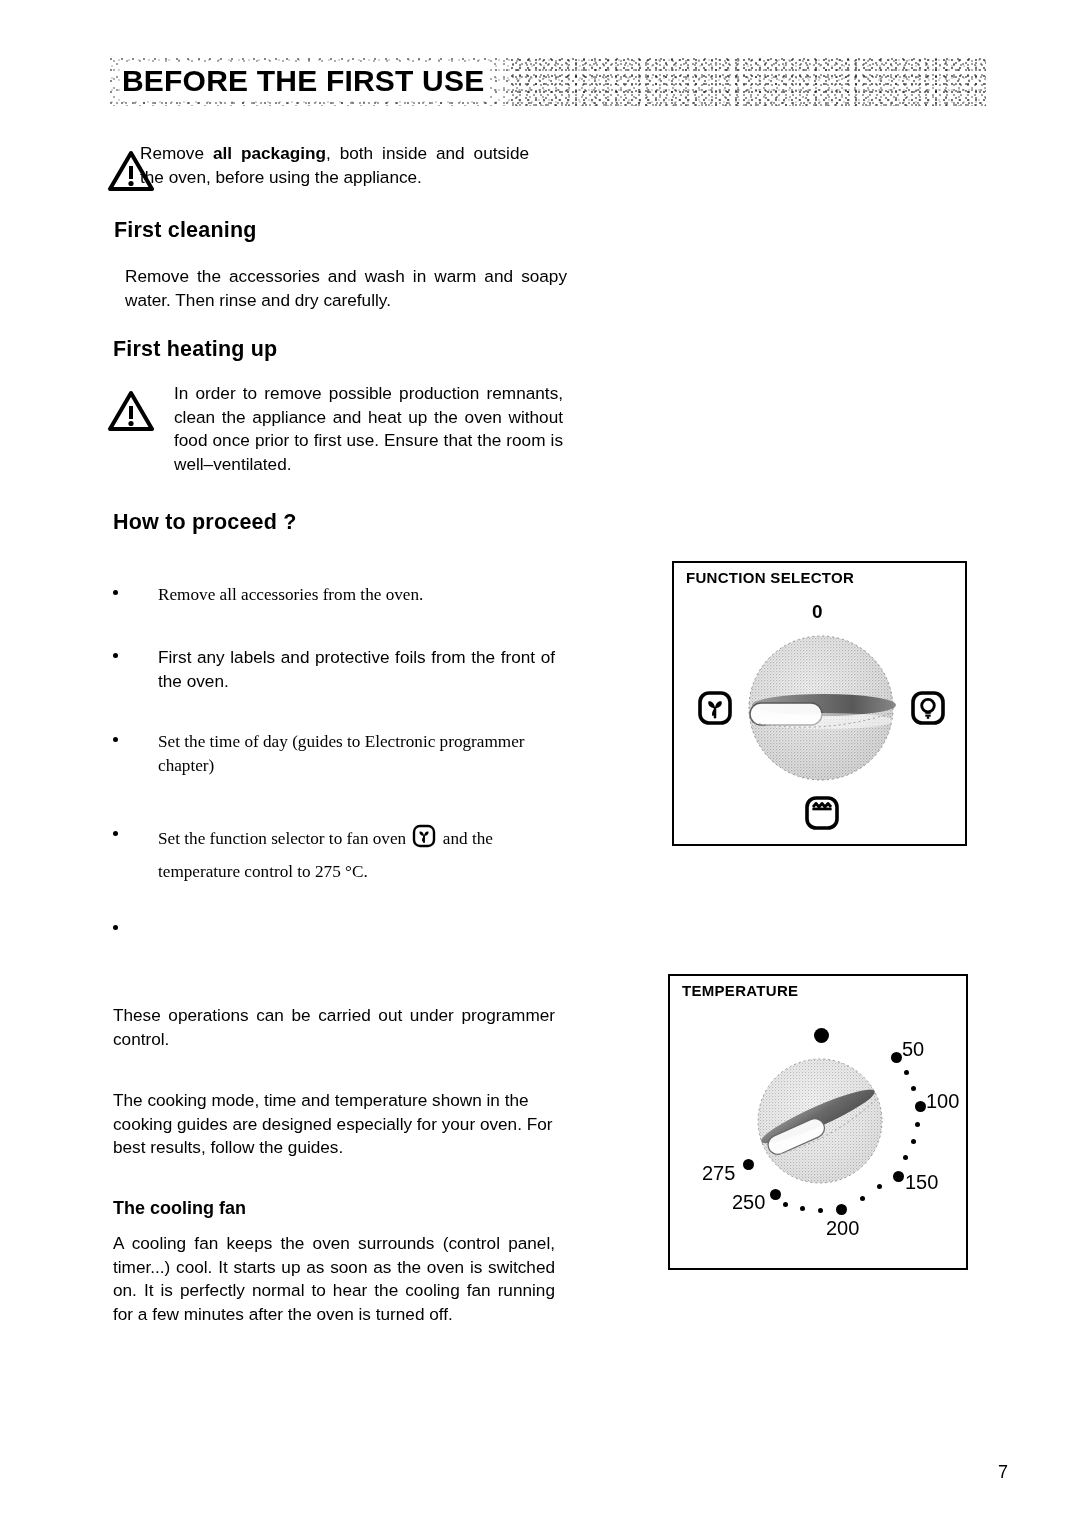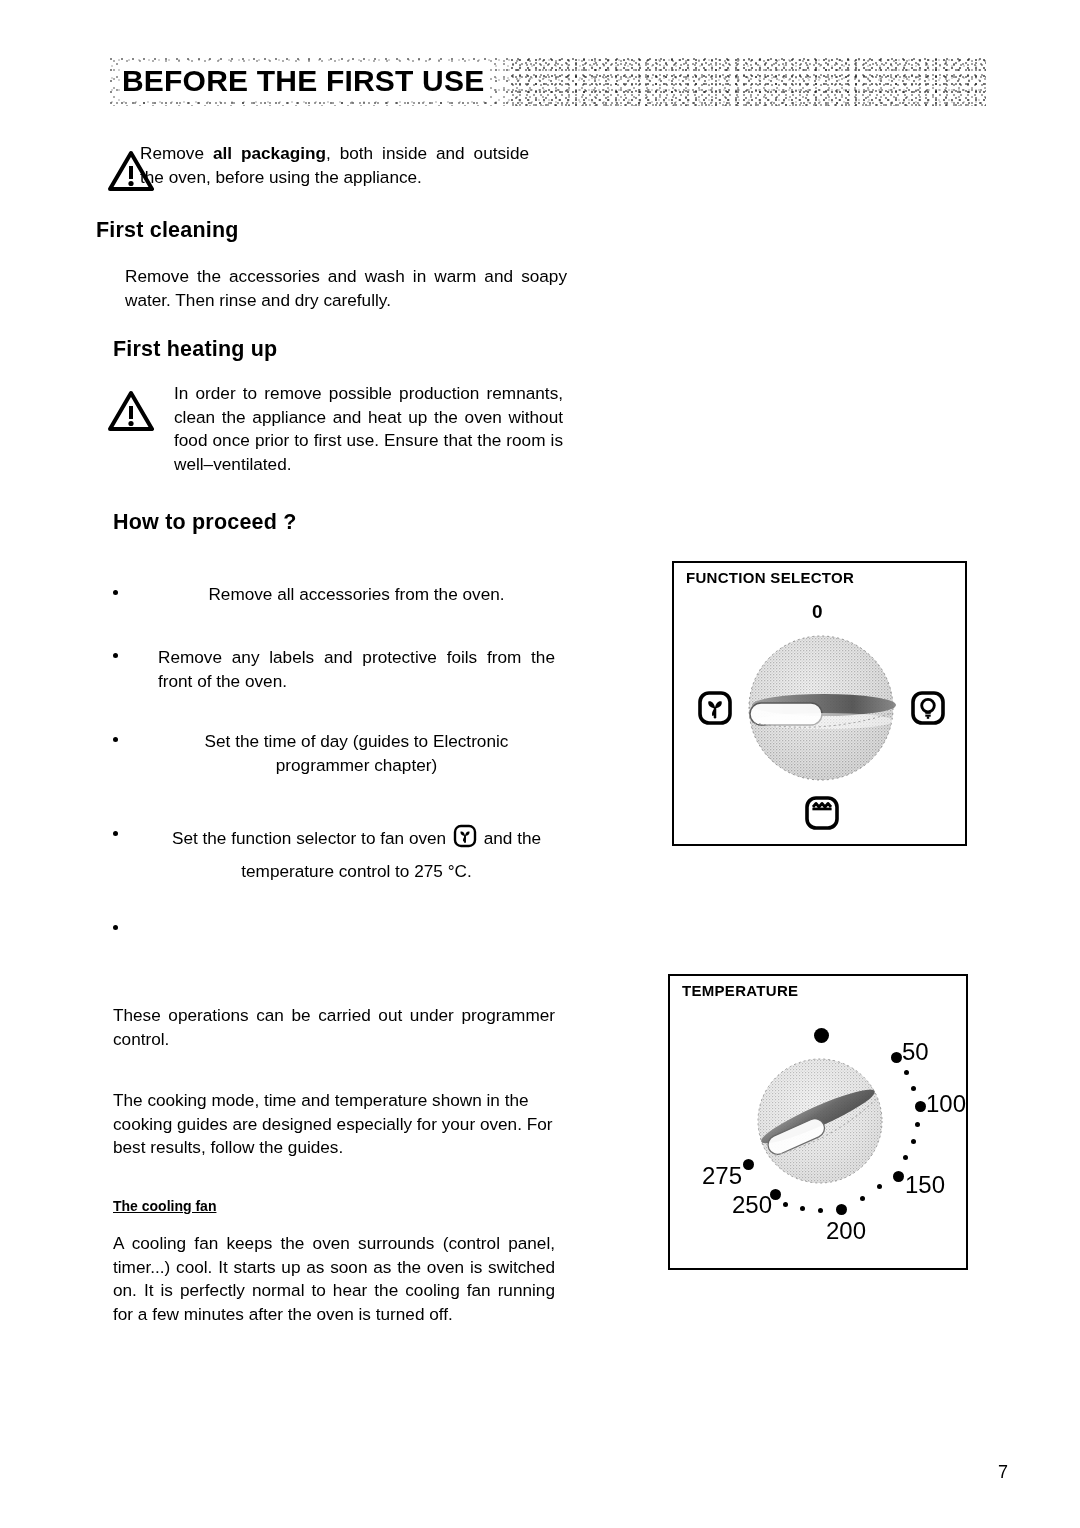--- a/index.html
+++ b/index.html
@@ -74,23 +74,22 @@
   .para.nojust { text-align: left; }
 
   h2.section {
     margin: 0;
     font-size: 21.5px;
     font-weight: bold;
     letter-spacing: .2px;
   }
   h3.subsection {
     margin: 0;
-    font-size: 14px;
-    font-weight: bold;
-    text-decoration: underline;
+    font-size: 18px;
+    font-weight: bold;
   }
 
   
   .warn-tri { display:block; }
 
   
   .bullet-row { position: absolute; }
   .bullet-dot {
     position: absolute;
     left: 0;
@@ -99,21 +98,21 @@
     height: 5px;
     border-radius: 50%;
     background: #000;
   }
   .bullet-text {
     margin-left: 45px;
     font-size: 17.2px;
     line-height: 23.5px;
     text-align: justify;
   }
-  .bullet-text.nojust { text-align: center; }
+  .bullet-text.nojust { text-align: left; font-family: Liberation Serif, serif; }
 
   
   .inline-icon {
     display: inline-block;
     vertical-align: -4px;
     margin: 0 2px;
   }
 
   
   .diagram-box {
@@ -142,21 +141,21 @@
     font-size: 19px;
     font-weight: bold;
   }
   .tick-dot {
     position: absolute;
     border-radius: 50%;
     background: #000;
   }
   .temp-label {
     position: absolute;
-    font-size: 24px;
+    font-size: 20px;
     color: #000;
     white-space: nowrap;
   }
 
   
   #page-number {
     position: absolute;
     right: 72px;
     bottom: 45px;
     font-size: 18px;
@@ -177,21 +176,21 @@
       <polygon points="23,3 44,39 2,39" fill="none" stroke="#000" stroke-width="4" stroke-linejoin="round"></polygon>
       <rect x="21" y="16" width="4" height="13" fill="#000"></rect>
       <circle cx="23" cy="33.5" r="2.6" fill="#000"></circle>
     </svg>
   </div>
   <div class="para" style="margin-left:32px; width:389px;">
     <span>Remove </span><b>all  packaging</b><span>, both  inside  and outside the oven, before using the appliance.</span>
   </div>
 </div>
 
-<h2 class="section abs" style="left:96px; top:218px;">First cleaning</h2>
+<h2 class="section abs" style="left:114px; top:218px;">First cleaning</h2>
 
 <div class="para abs" style="left:113px; top:265px; width:442px;margin-left:12px;">Remove the accessories and wash in warm and soapy water. Then rinse and dry carefully.</div>
 
 <h2 class="section abs" style="left:113px; top:337px;">First heating up</h2>
 
 <div class="abs" style="left:108px; top:382px; width:455px;">
   <div class="abs" style="left:0px; top:8px;">
     <svg width="46" height="42" viewBox="0 0 46 42" class="warn-tri">
       <polygon points="23,3 44,39 2,39" fill="none" stroke="#000" stroke-width="4" stroke-linejoin="round"></polygon>
       <rect x="21" y="16" width="4" height="13" fill="#000"></rect>
@@ -203,21 +202,21 @@
 
 <h2 class="section abs" style="left:113px; top:510px;">How to proceed ?</h2>
 
 <div class="bullet-row" style="left:113px; top:583px; width:442px;">
   <span class="bullet-dot"></span>
   <div class="bullet-text nojust">Remove all accessories from the oven.</div>
 </div>
 
 <div class="bullet-row" style="left:113px; top:646px; width:442px;">
   <span class="bullet-dot"></span>
-  <div class="bullet-text">Remove  any  labels  and  protective  foils  from  the front of the oven.</div>
+  <div class="bullet-text">First  any  labels  and  protective  foils  from  the front of the oven.</div>
 </div>
 
 <div class="bullet-row" style="left:113px; top:730px; width:442px;">
   <span class="bullet-dot"></span>
   <div class="bullet-text nojust">Set the time of day (guides to Electronic programmer chapter)</div>
 </div>
 
 <div class="bullet-row" style="left:113px; top:824px; width:442px;">
   <span class="bullet-dot"></span>
   <div class="bullet-text nojust" style="line-height:29px;">

